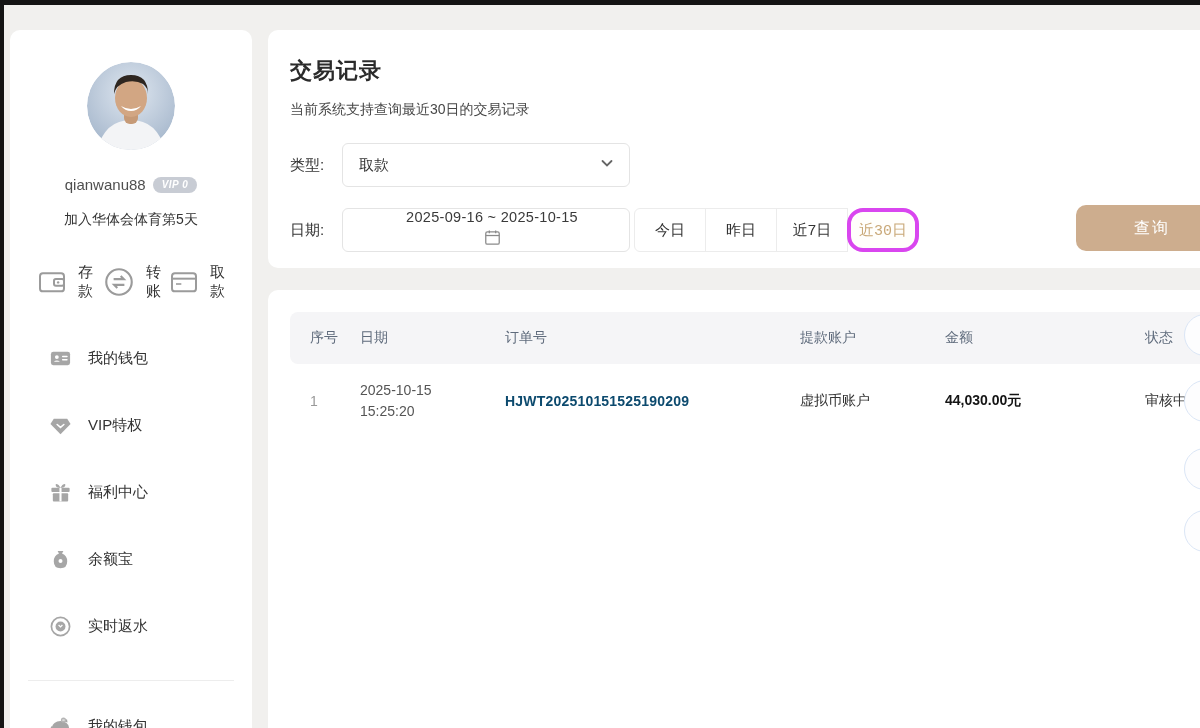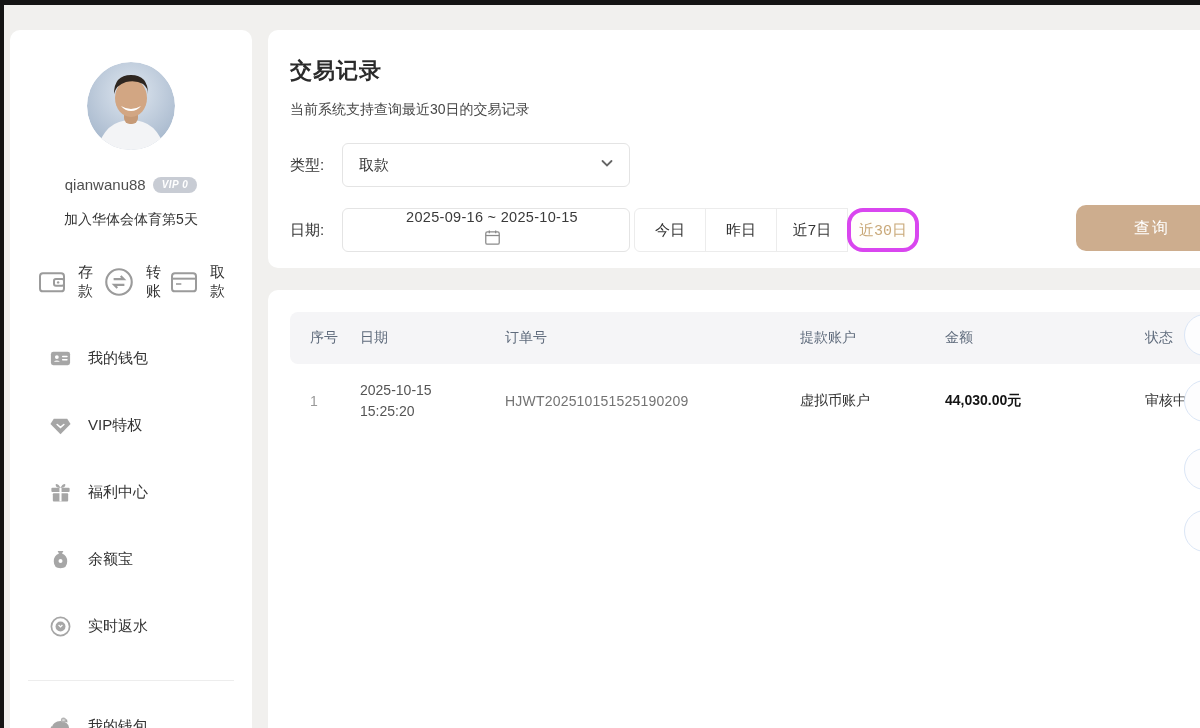--- a/index.html
+++ b/index.html
@@ -100,21 +100,21 @@
     font-size:14px; color:#5f6b7c;
   }
   .trow {
     width:956px; min-height:62px;
     display:grid; grid-template-columns:50px 145px 295px 145px 200px auto;
     align-items:center; padding-left:20px; margin-top:6px;
     font-size:14px; color:#333;
   }
   .cell-index { color:#999; }
   .cell-date { color:#555; line-height:1.5; font-size:14px; }
-  .cell-order { color:#737373; letter-spacing:0.2px; }
+  .cell-order { color:#0c4a6e; letter-spacing:0.2px;font-weight:bold; }
   .cell-amount { font-weight:bold; color:#141414; }
 
   
   .float-circle {
     position:absolute; width:42px; height:42px; border-radius:50%;
     background:#fdfdfe; border:1px solid #dbe6f6; left:1184px; cursor:pointer;
   }
 </style>
 </head>
 <body>

